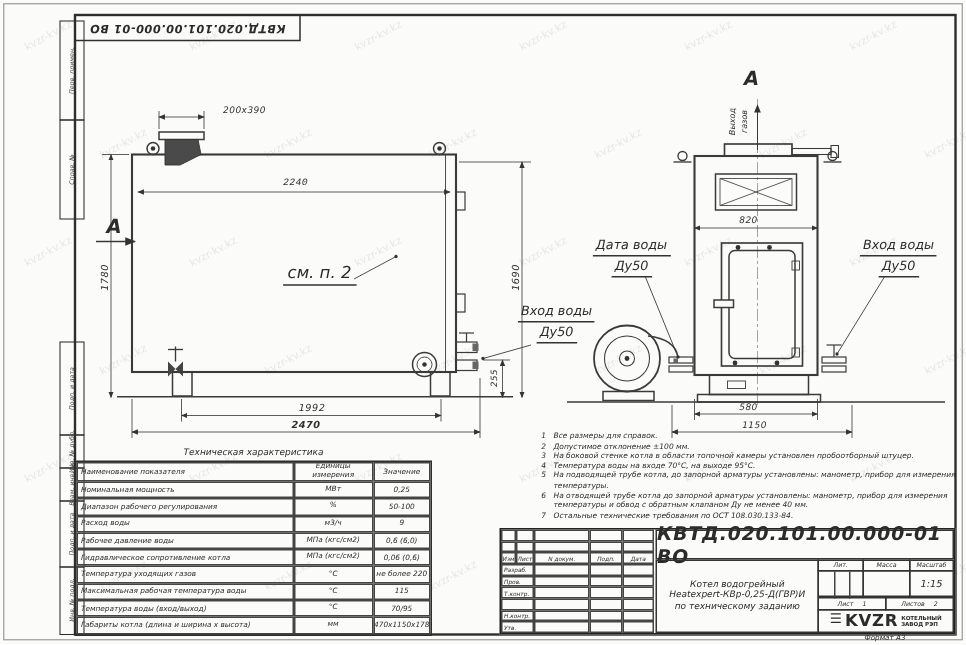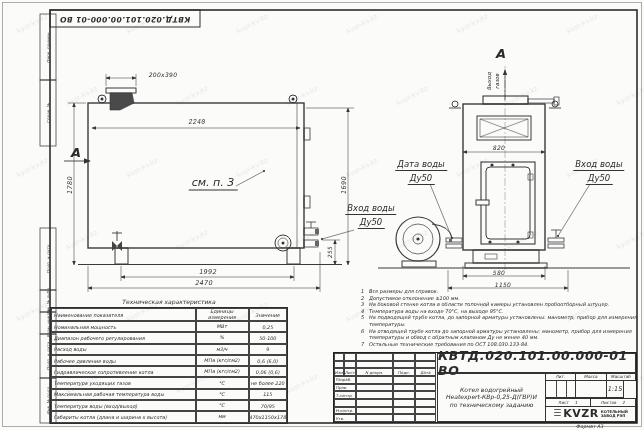--- a/index.html
+++ b/index.html
@@ -260,22 +260,22 @@
   <span class="ctr vrot framecol" style="left:48px;top:356px;">Подп. и дата</span>
   <span class="ctr vrot framecol" style="left:48px;top:400px;">Инв. № подл.</span>
 
   <span class="ctr viewmark" style="left:76px;top:152px;">А</span>
   <span class="ctr dim" style="left:163px;top:74px;font-size:6px;">200х390</span>
   <span class="ctr dim" style="left:197px;top:122px;font-family:Liberation Mono, monospace;">2240</span>
   <span class="ctr vrot dim" style="left:70px;top:185px;">1780</span>
   <span class="ctr vrot dim" style="left:344px;top:185px;">1690</span>
   <span class="ctr vrot dim" style="left:330px;top:252px;font-size:5.8px;">255</span>
   <span class="ctr dim" style="left:208px;top:272px;">1992</span>
-  <span class="ctr dim" style="left:204px;top:283px;">2470</span>
-  <span class="ctr callout" style="left:213px;top:183px;">см. п. 3</span>
+  <span class="ctr dim" style="left:204px;top:283px;font-weight:bold;">2470</span>
+  <span class="ctr callout" style="left:213px;top:183px;">см. п. 2</span>
   <span class="ctr lbl" style="left:371px;top:209px;">Вход воды</span>
   <span class="ctr lbl" style="left:371px;top:223px;">Ду50</span>
 
   <span class="ctr viewmark" style="left:501px;top:53px;">А</span>
   <span class="ctr vrot it" style="left:489px;top:81px;font-size:5.4px;">Выход</span>
   <span class="ctr vrot it" style="left:497px;top:81px;font-size:5.4px;">газов</span>
   <span class="ctr dim" style="left:499px;top:147px;font-size:6px;">820</span>
   <span class="ctr dim" style="left:499px;top:272px;font-size:6px;">580</span>
   <span class="ctr dim" style="left:503px;top:284px;font-size:6px;">1150</span>
   <span class="ctr lbl" style="left:421px;top:165px;">Дата воды</span>
@@ -439,21 +439,21 @@
       <span class="pname">по техническому заданию</span>
     </div>
     <div class="cell small-h" style="left:211px;top:19.5px;width:31px;height:8px;">Лит.</div>
     <div class="cell small-h" style="left:241px;top:19.5px;width:32px;height:8px;">Масса</div>
     <div class="cell small-h" style="left:272px;top:19.5px;width:30px;height:8px;">Масштаб</div>
     <div class="cell" style="left:211px;top:27px;width:31px;height:18px;">
       <div class="abs" style="left:10px;top:0;width:0;height:18px;border-left:.5px solid #444;"></div>
       <div class="abs" style="left:20px;top:0;width:0;height:18px;border-left:.5px solid #444;"></div>
     </div>
     <div class="cell" style="left:241px;top:27px;width:32px;height:18px;"></div>
-    <div class="cell small-h" style="left:272px;top:27px;width:18px;height:18px;font-size:6.5px;text-align:center;">1:15</div>
+    <div class="cell small-h" style="left:272px;top:27px;width:30px;height:18px;font-size:6.5px;text-align:center;">1:15</div>
     <div class="cell small-h" style="left:211px;top:44.5px;width:46px;height:9px;gap:6px;">
       <span>Лист</span>
       <span>1</span>
     </div>
     <div class="cell small-h" style="left:256px;top:44.5px;width:46px;height:9px;gap:6px;">
       <span>Листов</span>
       <span>2</span>
     </div>
     <div class="cell" style="left:211px;top:53px;width:91px;height:15.7px;">
       <div class="logo-wrap">

